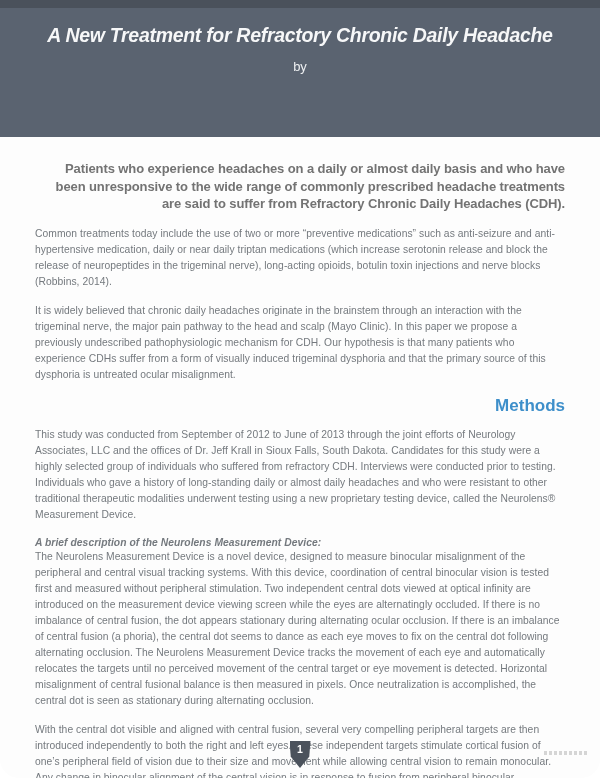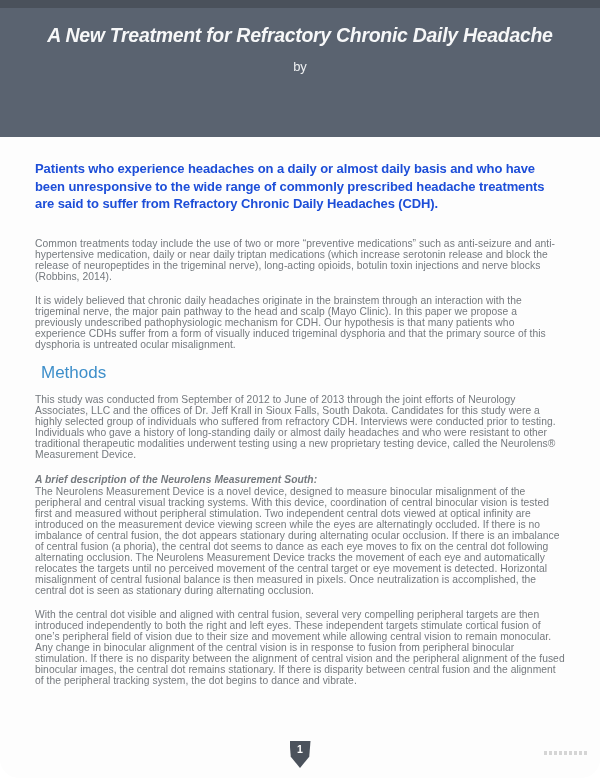--- a/index.html
+++ b/index.html
@@ -61,38 +61,40 @@
     width: 1px; height: 20px;
     background: #9aa1aa;
   }
 
   
   .content {
     padding: 23px 35px 0 35px;
     color: #74797e;
   }
   .intro {
-    color: #1d4ed8;
+    color: #737373;
     font-weight: 700;
     font-size: 13px;
     line-height: 17.5px;
     letter-spacing: -0.1px;
-    margin-bottom: 25px;
+    margin-bottom: 13px;
+    text-align: right;
   }
   p.body-para {
     font-size: 10.3px;
-    line-height: 11px;
+    line-height: 16px;
     margin-bottom: 13px;
     letter-spacing: 0.05px;
   }
   h2.section-heading {
     color: #3e8fca;
     font-size: 17px;
-    font-weight: 400;
-    margin: 1px 0 11px 6px;
+    font-weight: 700;
+    margin: 1px 0 11px 0;
+    text-align: right;
   }
   .subheading {
     font-size: 10.3px;
     line-height: 13.3px;
     font-weight: 700;
     font-style: italic;
     letter-spacing: 0.05px;
   }
 
   
@@ -134,21 +136,21 @@
   <main class="content">
     <p class="intro">Patients who experience headaches on a daily or almost daily basis and who have been unresponsive to the wide range of commonly prescribed headache treatments are said to suffer from Refractory Chronic Daily Headaches (CDH).</p>
 
     <p class="body-para">Common treatments today include the use of two or more “preventive medications” such as anti-seizure and anti-hypertensive medication, daily or near daily triptan medications (which increase serotonin release and block the release of neuropeptides in the trigeminal nerve), long-acting opioids, botulin toxin injections and nerve blocks (Robbins, 2014).</p>
     <p class="body-para">It is widely believed that chronic daily headaches originate in the brainstem through an interaction with the trigeminal nerve, the major pain pathway to the head and scalp (Mayo Clinic). In this paper we propose a previously undescribed pathophysiologic mechanism for CDH. Our hypothesis is that many patients who experience CDHs suffer from a form of visually induced trigeminal dysphoria and that the primary source of this dysphoria is untreated ocular misalignment.</p>
 
     <h2 class="section-heading">Methods</h2>
 
     <p class="body-para">This study was conducted from September of 2012 to June of 2013 through the joint efforts of Neurology Associates, LLC and the offices of Dr. Jeff Krall in Sioux Falls, South Dakota. Candidates for this study were a highly selected group of individuals who suffered from refractory CDH. Interviews were conducted prior to testing. Individuals who gave a history of long-standing daily or almost daily headaches and who were resistant to other traditional therapeutic modalities underwent testing using a new proprietary testing device, called the Neurolens® Measurement Device.</p>
 
-    <div class="subheading">A brief description of the Neurolens Measurement South:</div>
+    <div class="subheading">A brief description of the Neurolens Measurement Device:</div>
     <p class="body-para">The Neurolens Measurement Device is a novel device, designed to measure binocular misalignment of the peripheral and central visual tracking systems. With this device, coordination of central binocular vision is tested first and measured without peripheral stimulation. Two independent central dots viewed at optical infinity are introduced on the measurement device viewing screen while the eyes are alternatingly occluded. If there is no imbalance of central fusion, the dot appears stationary during alternating ocular occlusion. If there is an imbalance of central fusion (a phoria), the central dot seems to dance as each eye moves to fix on the central dot following alternating occlusion. The Neurolens Measurement Device tracks the movement of each eye and automatically relocates the targets until no perceived movement of the central target or eye movement is detected. Horizontal misalignment of central fusional balance is then measured in pixels. Once neutralization is accomplished, the central dot is seen as stationary during alternating occlusion.</p>
     <p class="body-para">With the central dot visible and aligned with central fusion, several very compelling peripheral targets are then introduced independently to both the right and left eyes. These independent targets stimulate cortical fusion of one’s peripheral field of vision due to their size and movement while allowing central vision to remain monocular. Any change in binocular alignment of the central vision is in response to fusion from peripheral binocular stimulation. If there is no disparity between the alignment of central vision and the peripheral alignment of the fused binocular images, the central dot remains stationary. If there is disparity between central fusion and the alignment of the peripheral tracking system, the dot begins to dance and vibrate.</p>
   </main>
 
   <footer class="footer">
     <div class="page-badge">1</div>
     <div class="fine-print"></div>
   </footer>
 
 </div>

